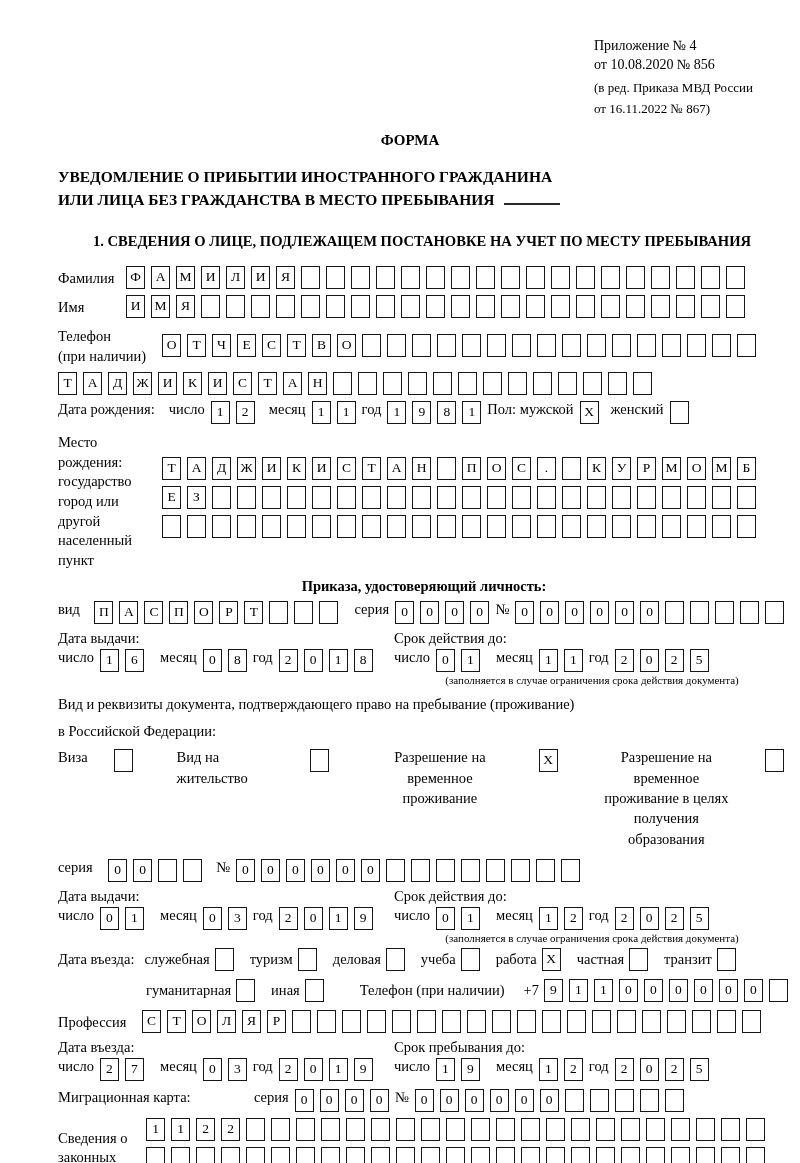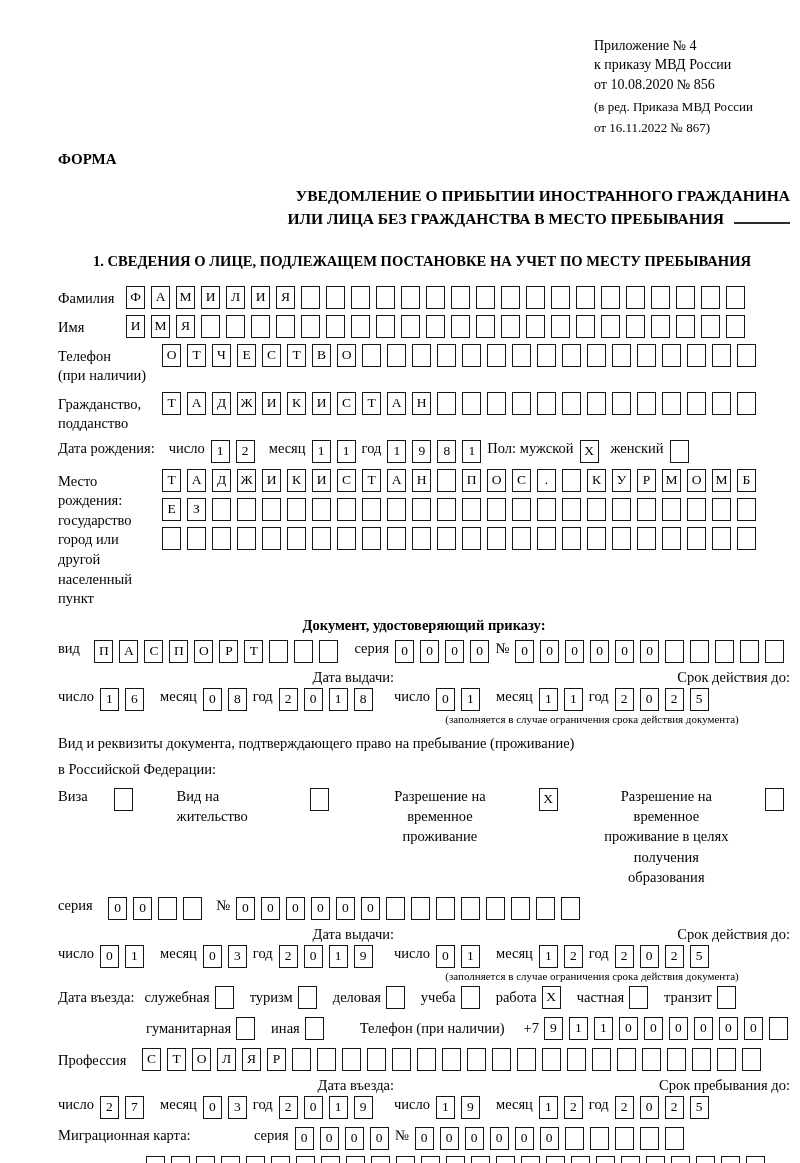--- a/index.html
+++ b/index.html
@@ -1,60 +1,59 @@
 <!DOCTYPE html>
 <html><head>
 <meta charset="utf-8">
 <style>
   html,body{margin:0;padding:0;background:#fff;color:#000;}
   .page{box-sizing:border-box;width:800px;min-height:1163px;padding:36px 10px 20px 58px;
         font-family:"Liberation Serif",serif;background:#fff;}
   
   .hdr{margin-left:auto;width:196px;font-size:14px;line-height:1.38;}
   .hdr .small{font-size:13px;margin-top:4px;line-height:1.35;}
-  .forma{text-align:left;font-weight:bold;font-size:15px;margin:14px 28px 0 0;}
+  .forma{text-align:center;font-weight:bold;font-size:15px;margin:14px 28px 0 0;}
   
-  .title{text-align:right;font-weight:bold;font-size:15.5px;line-height:1.5;margin-top:16px;}
+  .title{text-align:left;font-weight:bold;font-size:15.5px;line-height:1.5;margin-top:16px;}
   .uline{display:inline-block;width:56px;border-bottom:2px solid #2a2a2a;height:12px;margin-left:10px;}
   .sect{font-weight:bold;font-size:14.6px;text-align:center;margin:22px 0 16px -4px;}
   
-  .row{display:flex;align-items:flex-start;margin-bottom:6px;}
+  .row{display:flex;align-items:center;margin-bottom:6px;}
   .lbl{font-size:14.5px;line-height:1.35;flex-shrink:0;padding-top:3px;}
   .cells{display:flex;flex-wrap:nowrap;}
   .cell{box-sizing:border-box;width:19px;height:23px;border:1.6px solid #161616;margin-right:6px;
         text-align:center;font-size:13.5px;line-height:20px;flex-shrink:0;background:#fff;}
   .stack .cells{margin-bottom:6px;}
   .inl{display:flex;align-items:flex-start;}
   .inl .lbl2{font-size:14.5px;margin:0 6px 0 0;white-space:nowrap;}
   
   .dochdr{text-align:center;font-weight:bold;font-size:14.5px;margin:8px 0 6px 0;}
   
   .dates{display:flex;margin-bottom:4px;}
   .dhalf-l{width:336px;flex-shrink:0;}
   .dhalf-r{flex:1;}
-  .dates .hd{text-align:right;font-size:14.5px;margin-bottom:2px;}
+  .dates .hd{text-align:left;font-size:14.5px;margin-bottom:2px;}
   .note{font-size:11px;text-align:center;margin-top:2px;}
   
   .permits{display:flex;align-items:flex-start;margin:6px 0 10px 0;font-size:14.5px;gap:22px;}
   .permits .optlbl{line-height:1.4;}
   .permits .c2,.permits .c3{text-align:center;line-height:1.4;}
   .permits .cells{margin-top:2px;}
   
   .purpose{display:flex;align-items:center;flex-wrap:nowrap;font-size:14.5px;margin-bottom:8px;}
   .purpose .optlbl{margin:0 5px 0 10px;white-space:nowrap;}
   .purpose .optlbl:first-of-type{margin-left:6px;}
 </style>
 </head>
 <body>
 
 <div class="page">
 
   <div class="hdr">
     <div>Приложение № 4</div>
-    <div>к приказу МВД России</div>
     <div>от 10.08.2020 № 856</div>
     <div class="small">(в ред. Приказа МВД России</div>
     <div class="small">от 16.11.2022 № 867)</div>
   </div>
   <div class="forma">ФОРМА</div>
 
   <div class="title">
     <div>УВЕДОМЛЕНИЕ О ПРИБЫТИИ ИНОСТРАННОГО ГРАЖДАНИНА</div>
     <div><span>ИЛИ ЛИЦА БЕЗ ГРАЖДАНСТВА В МЕСТО ПРЕБЫВАНИЯ</span><span class="uline"></span></div>
   </div>
@@ -149,24 +148,20 @@
         <span class="cell"></span>
         <span class="cell"></span>
         <span class="cell"></span>
         <span class="cell"></span>
         <span class="cell"></span>
         <span class="cell"></span>
       </div>
   </div>
 
   <div class="row">
-    <div class="lbl" style="width:104px">
-      <div>Гражданство,</div>
-      <div>подданство</div>
-    </div>
     <div class="cells">
         <span class="cell">Т</span>
         <span class="cell">А</span>
         <span class="cell">Д</span>
         <span class="cell">Ж</span>
         <span class="cell">И</span>
         <span class="cell">К</span>
         <span class="cell">И</span>
         <span class="cell">С</span>
         <span class="cell">Т</span>
@@ -299,21 +294,21 @@
           <span class="cell"></span>
           <span class="cell"></span>
           <span class="cell"></span>
           <span class="cell"></span>
           <span class="cell"></span>
           <span class="cell"></span>
         </div>
     </div>
   </div>
 
-  <div class="dochdr">Документ, удостоверяющий приказу:</div>
+  <div class="dochdr">Приказа, удостоверяющий личность:</div>
   <div class="row inl">
     <span class="lbl2" style="width:44px">вид</span>
     <span class="cells">
         <span class="cell">П</span>
         <span class="cell">А</span>
         <span class="cell">С</span>
         <span class="cell">П</span>
         <span class="cell">О</span>
         <span class="cell">Р</span>
         <span class="cell">Т</span>

